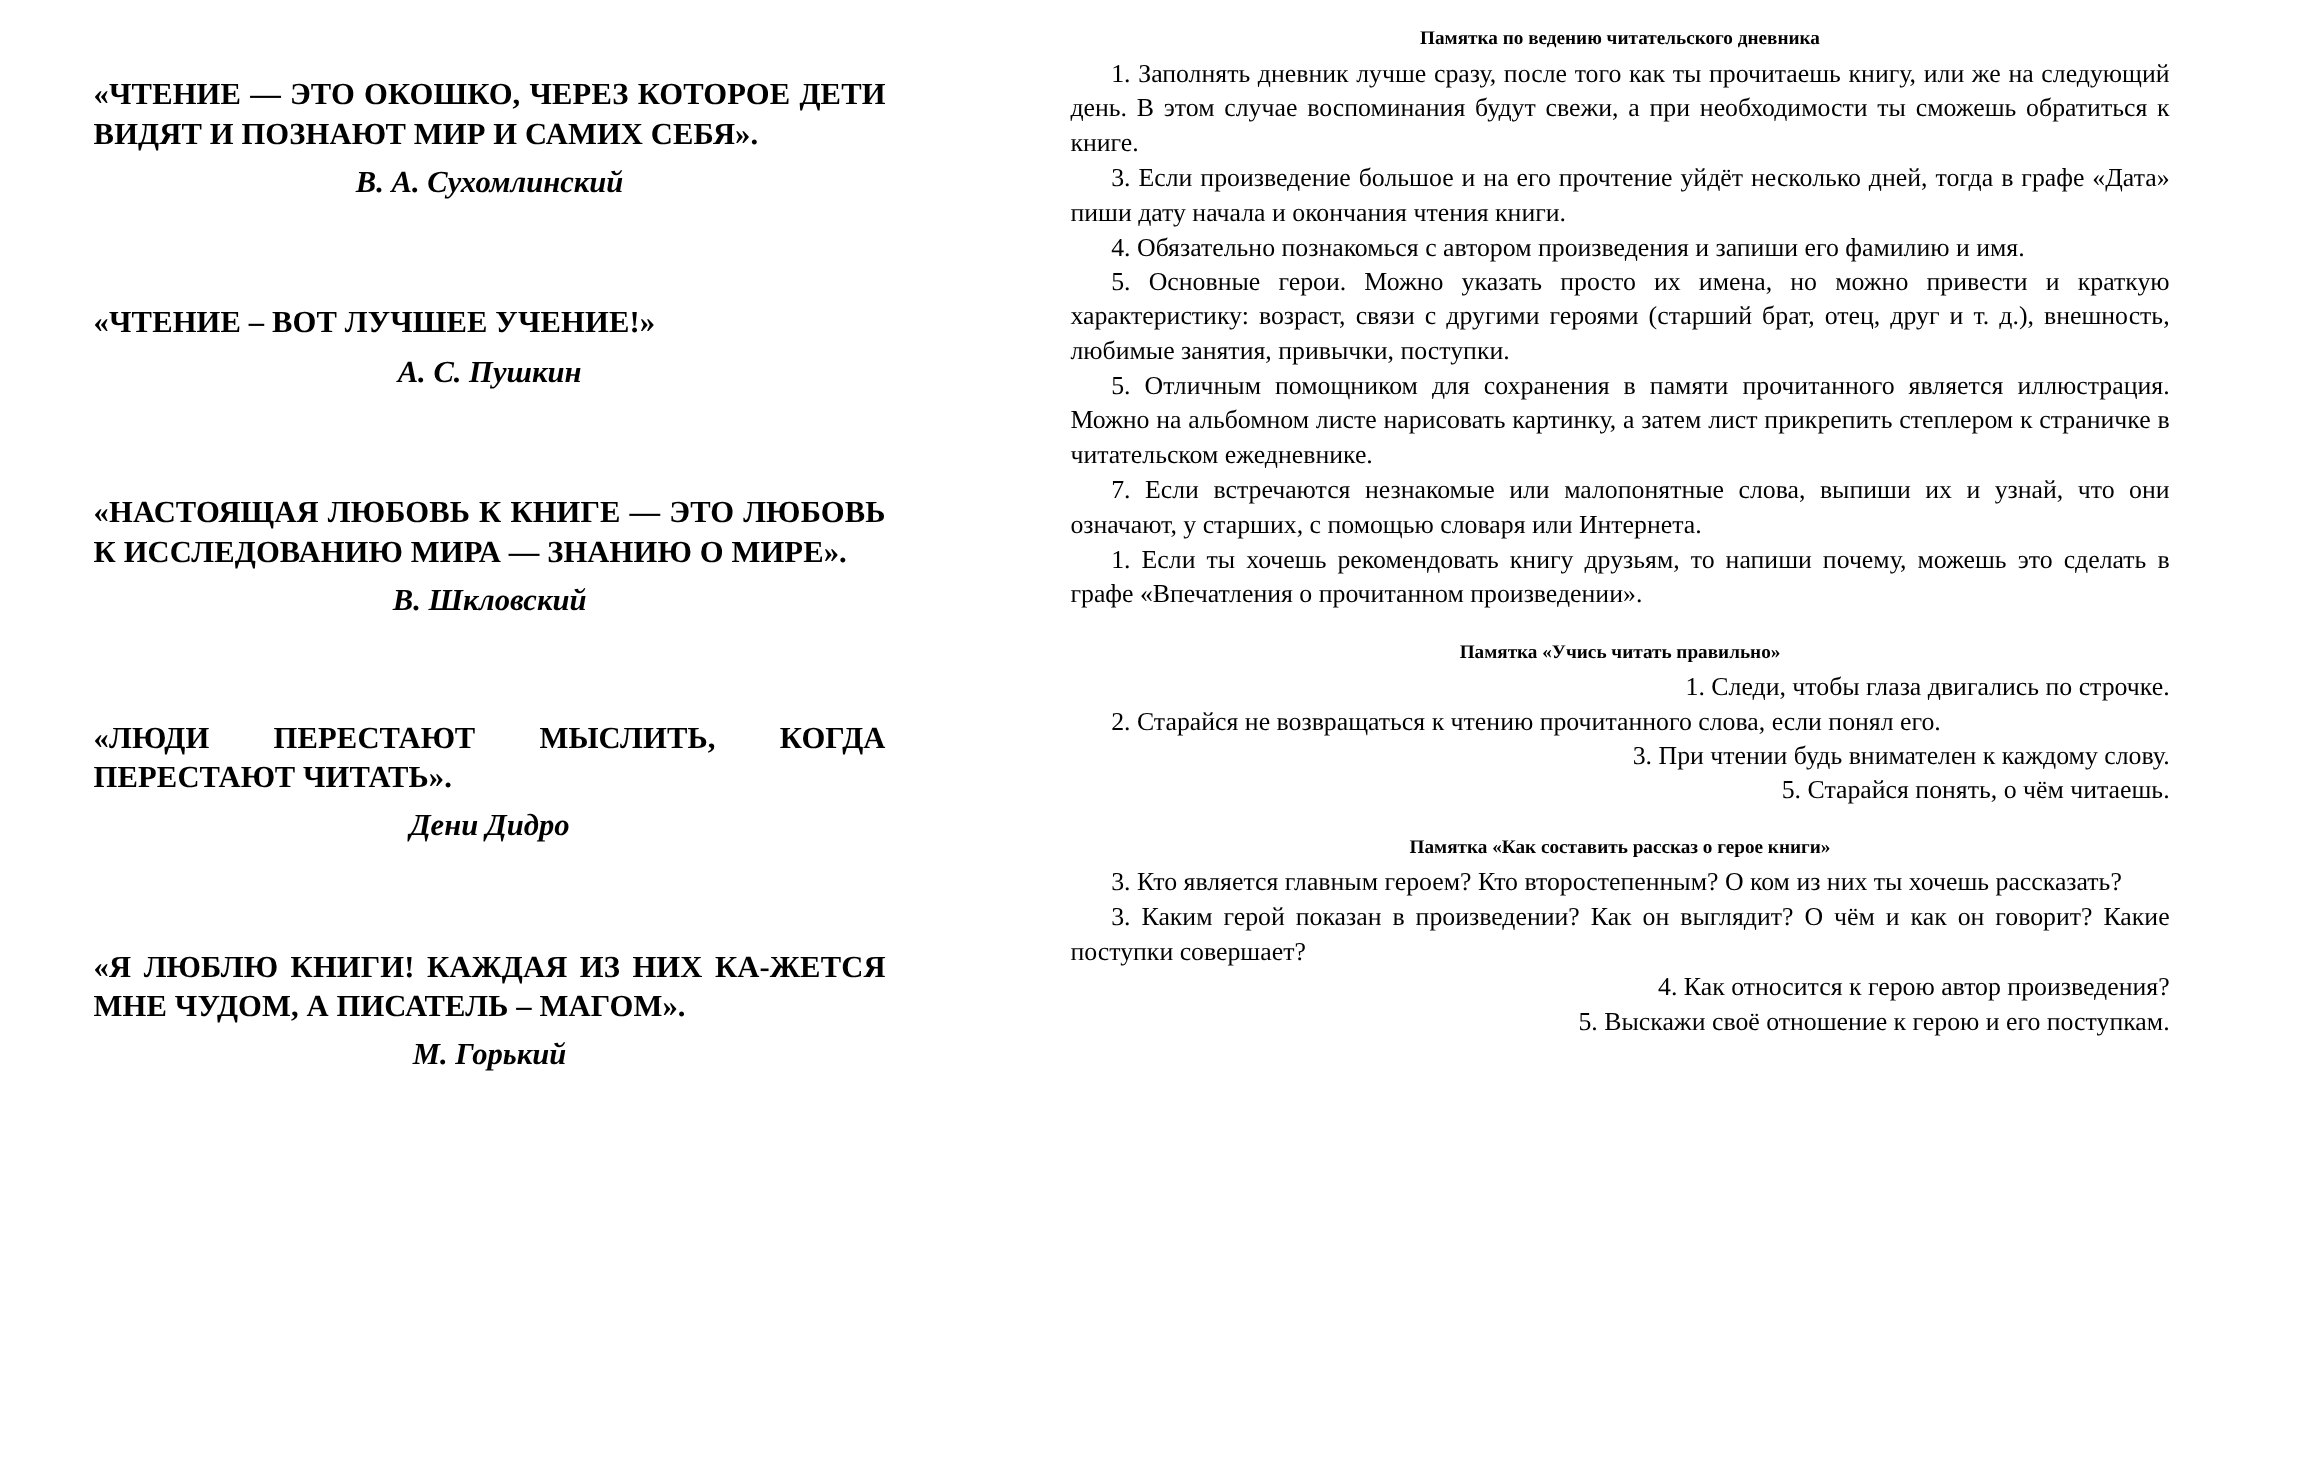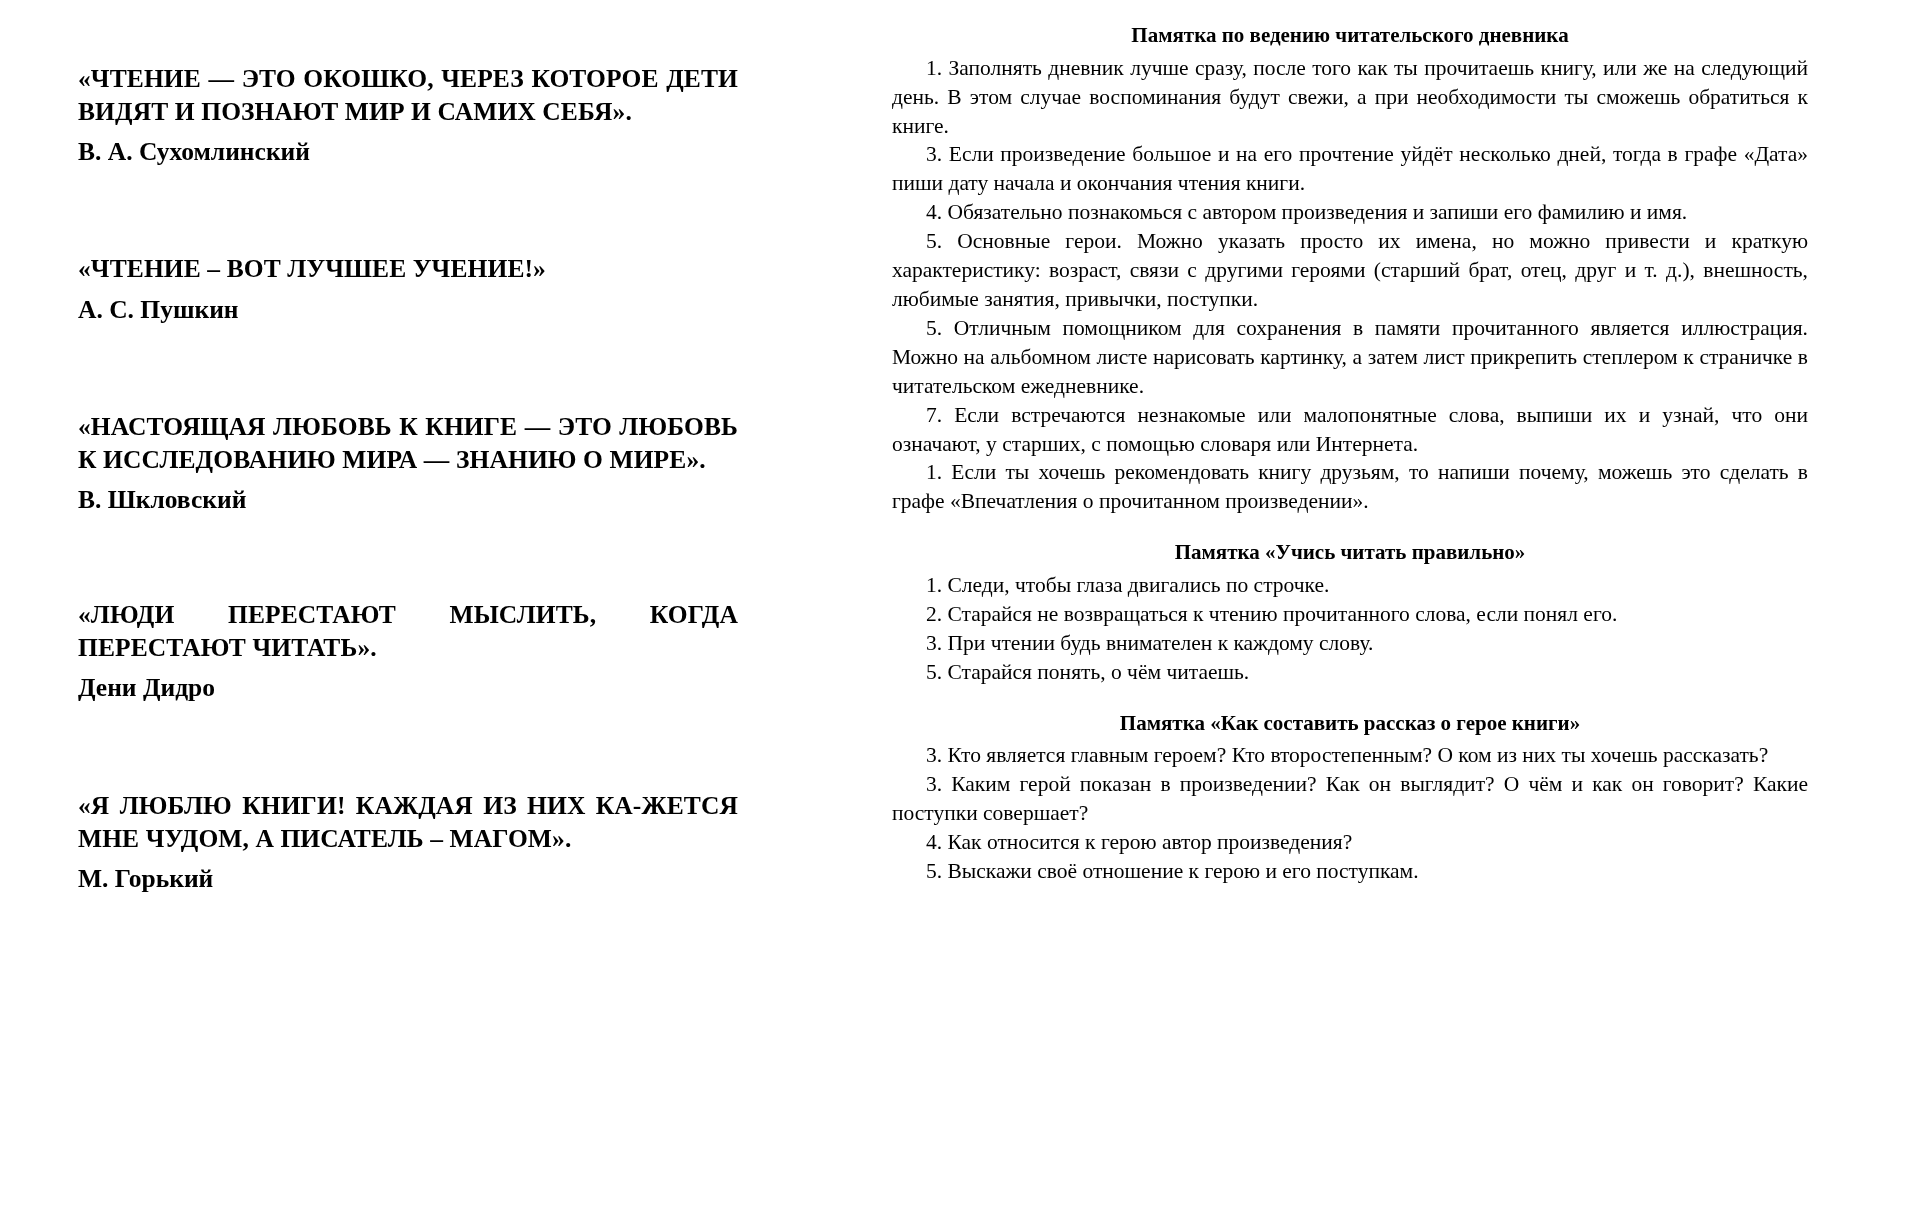--- a/index.html
+++ b/index.html
@@ -44,58 +44,59 @@
     letter-spacing: 0.1px;
     margin: 0;
   }
   .quote-text.last-justify {
     text-align: justify;
   }
 
   .quote-author {
     font-size: 25.5px;
     font-weight: bold;
-    text-align: left;
+    font-style: italic;
+    text-align: center;
     margin: 7px 0 0 0;
     line-height: 1.30;
   }
 
   .gap-1 { height: 58px; }
   .gap-2 { height: 58px; }
   .gap-3 { height: 56px; }
   .gap-4 { height: 58px; }
 
   
   .col-right {
     width: 1120px;
     box-sizing: border-box;
     padding: 22px 112px 0 92px;
   }
 
   .memo-heading {
-    font-size: 21px;
+    font-size: 16px;
     font-weight: bold;
     text-align: center;
     line-height: 1.32;
     margin: 0 0 4px 0;
   }
   .memo-heading.spaced {
     margin-top: 23px;
   }
 
   .memo-item {
     font-size: 21.5px;
     line-height: 1.345;
     text-align: justify;
     text-indent: 34px;
     margin: 0;
     hyphens: none;
   }
   .memo-item.plain {
-    text-align: left;
+    text-align: right;
   }
 </style>
 </head>
 <body>
 
 <div class="page">
 
   <div class="col-left">
 
     <div class="quote-block">

